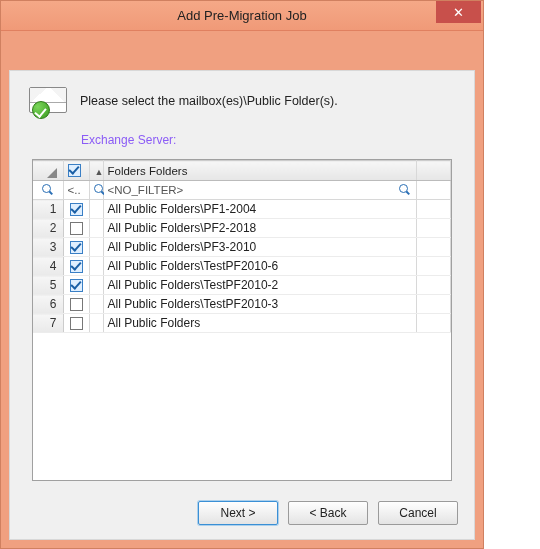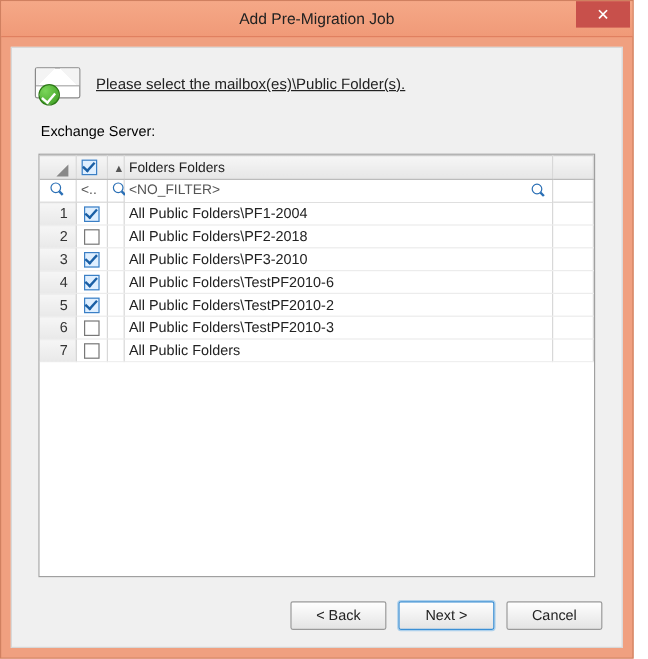--- a/index.html
+++ b/index.html
@@ -3,26 +3,27 @@
 <meta charset="utf-8">
 <style>
   * { box-sizing: border-box; }
   body {
     margin: 0;
     font-family: "Segoe UI", Tahoma, sans-serif;
     font-size: 12px;
     background: #fff;
   }
   .window {
-    width: 528px;
+    width: 484px;
     height: 549px;
     border: 1px solid #d08060;
     background: #f0a080;
     display: flex;
     flex-direction: column;
+    gap: 31px;
   }
   .titlebar {
     height: 30px;
     background: linear-gradient(#f5a887,#f09a78);
     display: flex;
     align-items: center;
     position: relative;
     border-bottom: 1px solid #e08060;
   }
   .title-text {
@@ -94,25 +95,25 @@
   }
   .check::after{
     content:""; position:absolute; left:4px; top:4px;
     width:5px; height:9px;
     border-right:2px solid #fff; border-bottom:2px solid #fff;
     transform: rotate(40deg);
   }
   .instruction-text {
     color: #222;
     font-size: 12.5px;
-    text-decoration: underline;
   }
   .section-label {
     padding: 6px 24px 6px 24px;
-    color: #000000;
+    color: #8b5cf6;
+    margin-left: 47px;
   }
   .grid-wrap {
     margin: 6px 22px 10px 22px;
     flex: 1;
     border: 1px solid #a0a0a0;
     background: #fff;
     display: flex;
     flex-direction: column;
     overflow: hidden;
   }
@@ -342,20 +343,20 @@
                 <td></td>
                 <td>All Public Folders</td>
                 <td></td>
               </tr>
             </tbody>
         </table>
         <div class="grid-fill"></div>
       </div>
 
       <div class="footer">
+        <button class="btn primary">Next &gt;</button>
         <button class="btn">&lt; Back</button>
-        <button class="btn primary">Next &gt;</button>
         <button class="btn">Cancel</button>
       </div>
 
     </div>
   </div>
 </div>
 
 </body></html>

